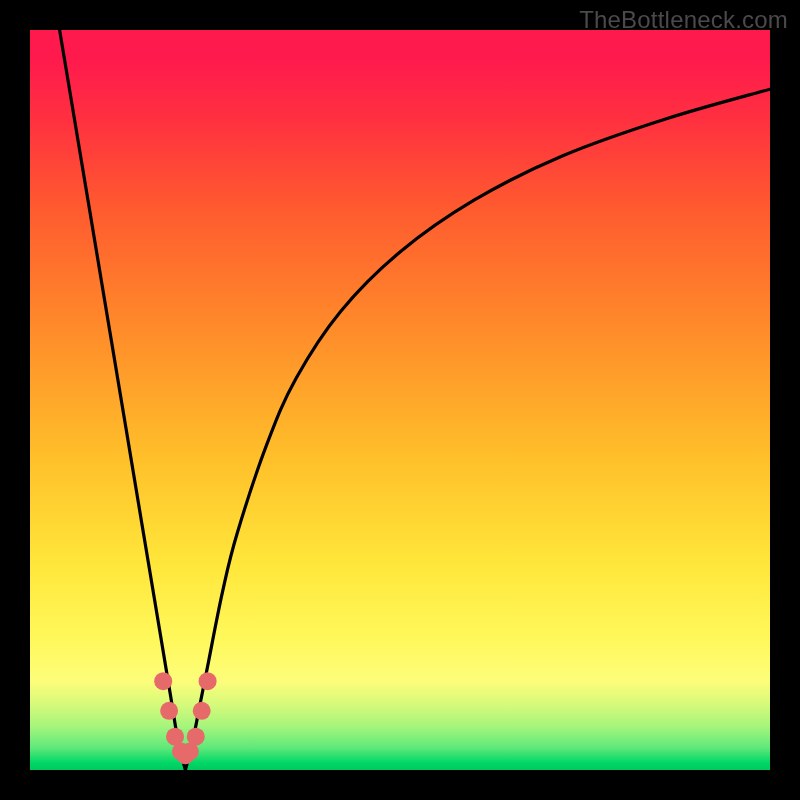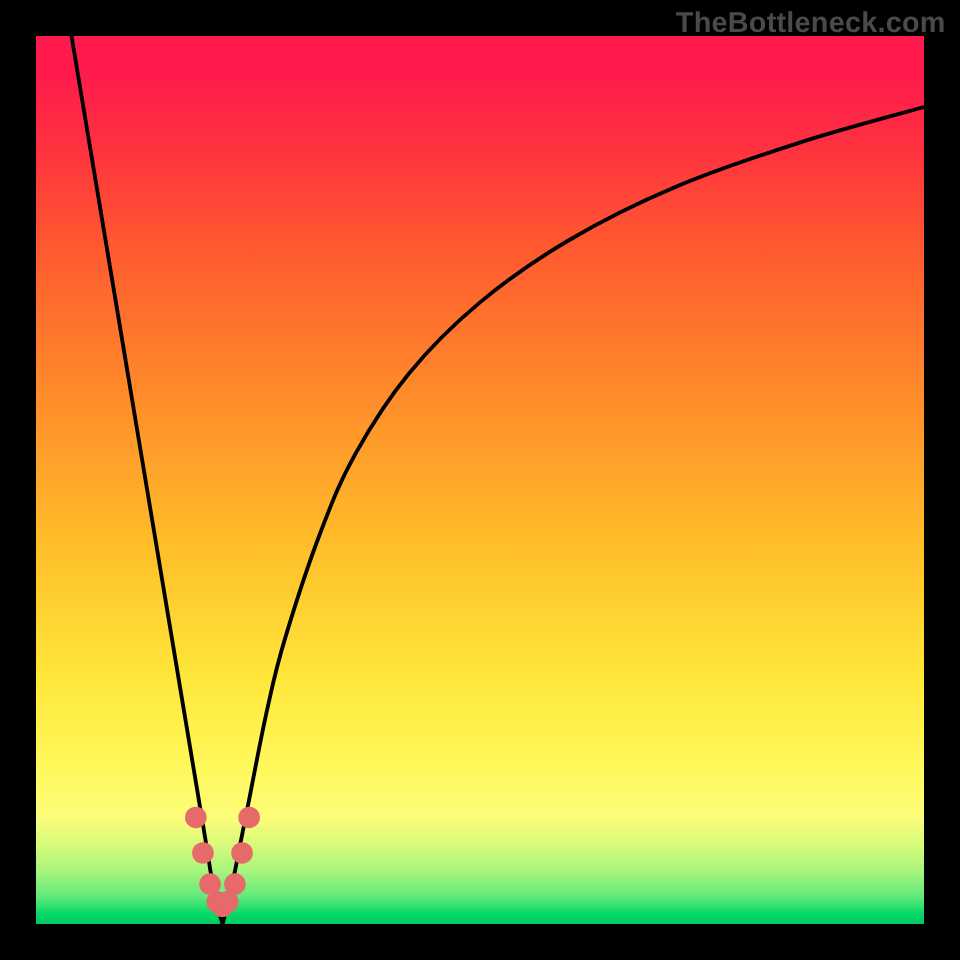--- a/index.html
+++ b/index.html
@@ -50,21 +50,21 @@
     position: absolute;
     left: 0; top: 0;
     width: 740px; height: 740px;
   }
   .watermark {
     position: absolute;
     top: 6px;
     right: 12px;
     color: #4a4a4a;
     font-size: 24px;
-    font-weight: 700;
+    font-weight: 400;
     letter-spacing: 0.2px;
     user-select: none;
   }
 </style>
 </head>
 <body>
 
 <div class="frame">
   <div class="plot">
     <div class="gradient"></div>

